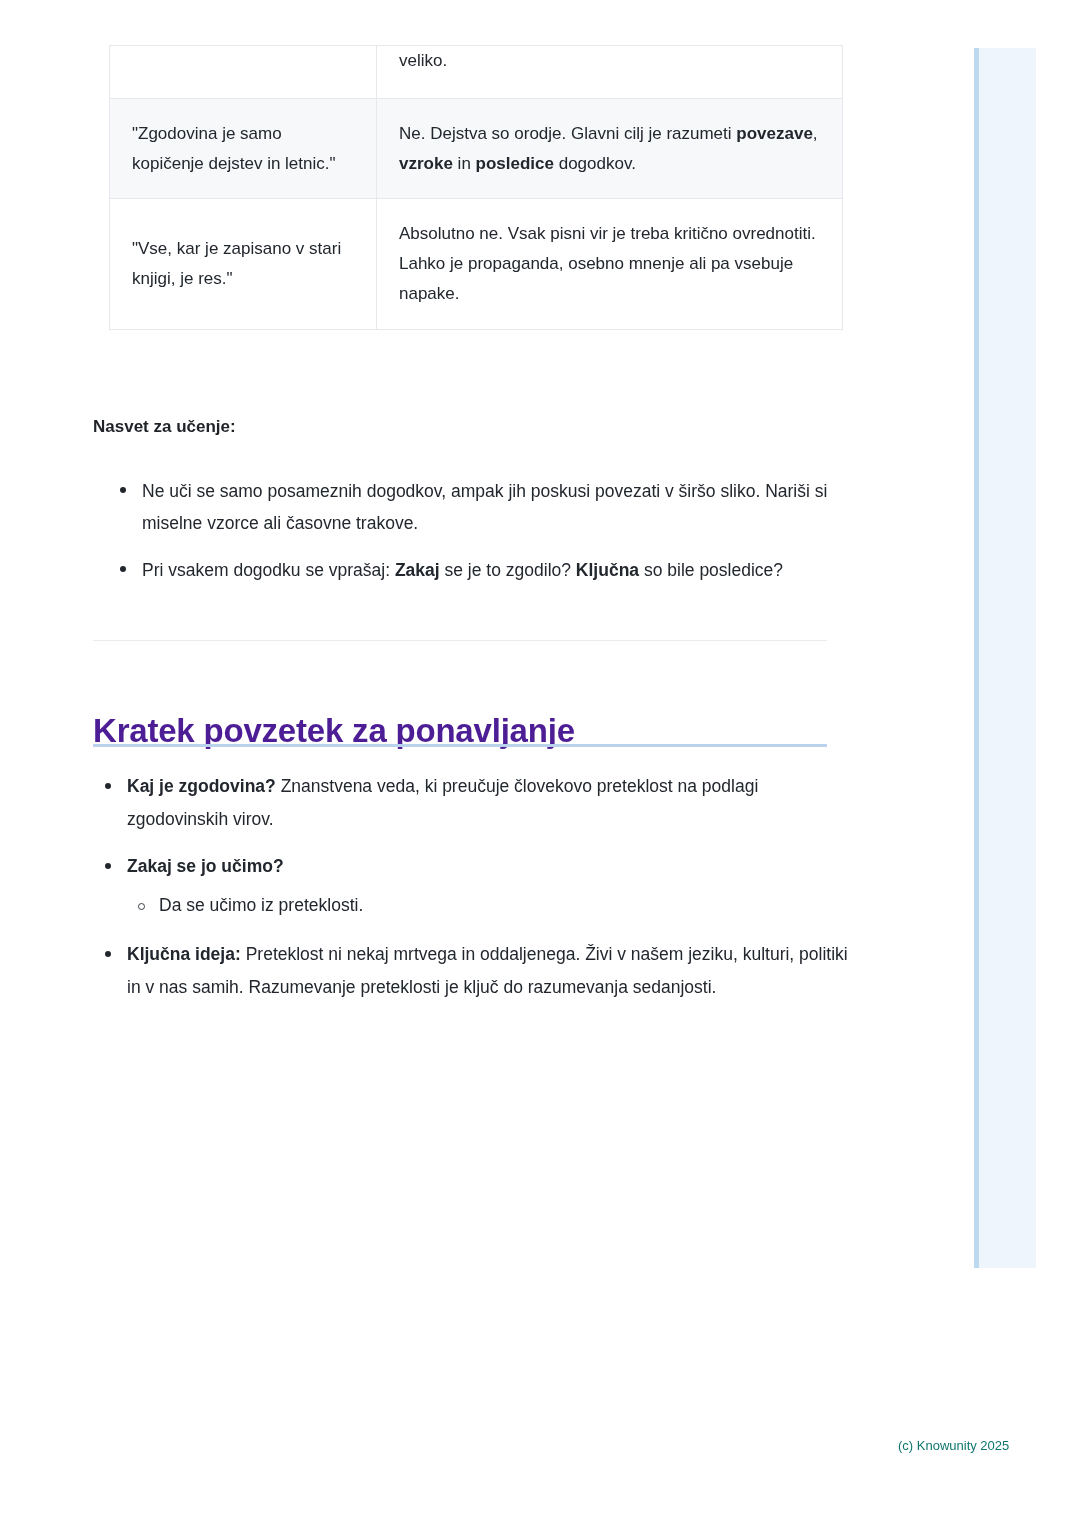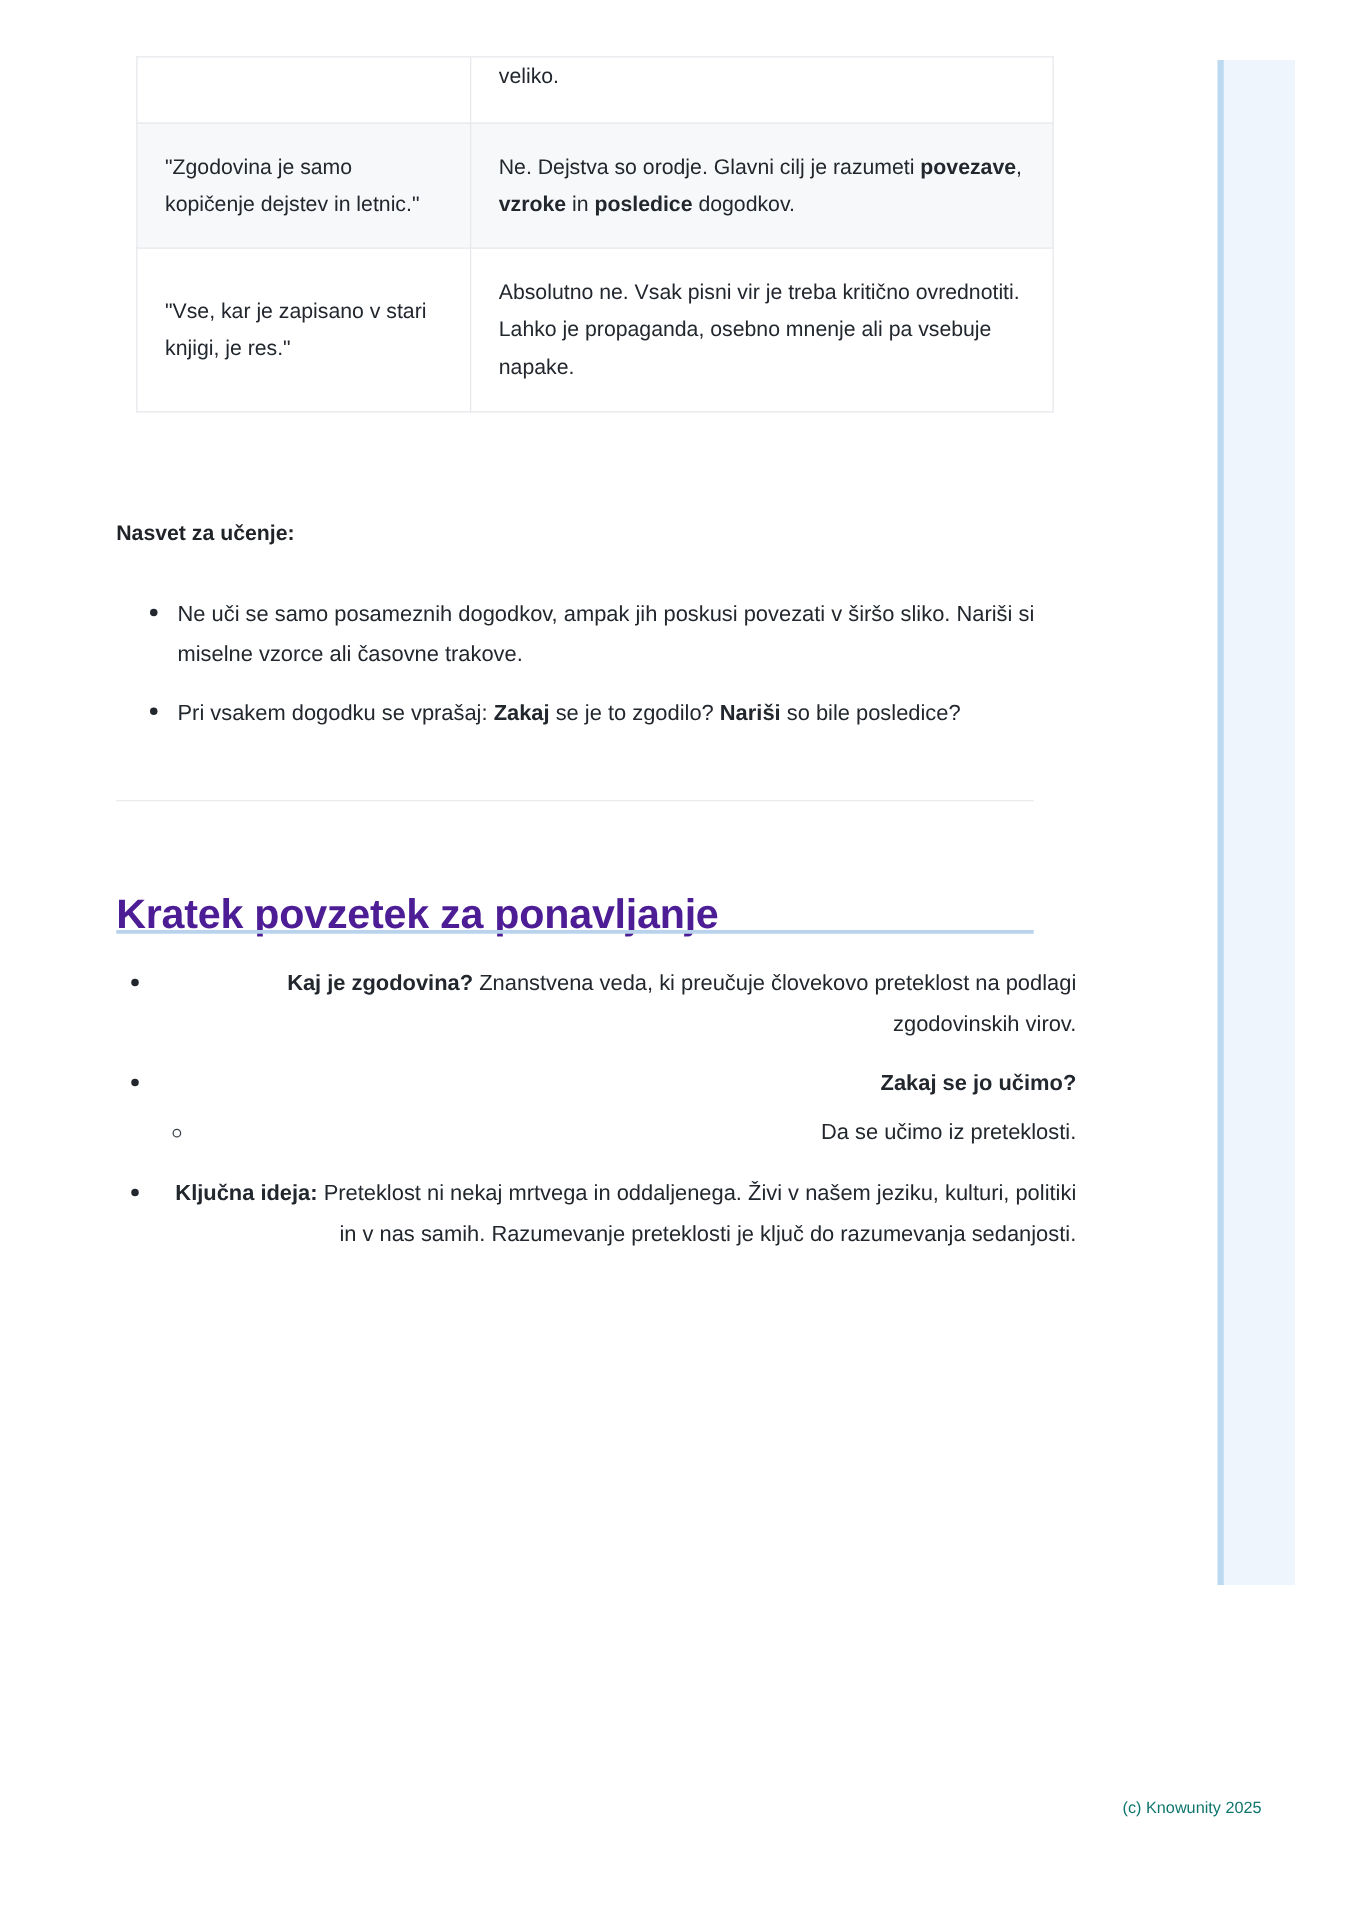--- a/index.html
+++ b/index.html
@@ -157,21 +157,20 @@
     margin: 0;
     padding: 0 0 0 34px;
     list-style: none;
     font-size: 17.5px;
   }
   .summary-list > li {
     position: relative;
     line-height: 1.88;
     margin-bottom: 14px;
     color: #22272e;
-    text-align: right;
   }
   .summary-list > li::before {
     content: "";
     position: absolute;
     left: -22px;
     top: 13px;
     width: 6px;
     height: 6px;
     border-radius: 50%;
     background: #22272e;
@@ -234,21 +233,21 @@
           <tr>
             <td class="col-q">"Vse, kar je zapisano v stari knjigi, je res."</td>
             <td class="col-a">Absolutno ne. Vsak pisni vir je treba kritično ovrednotiti. Lahko je propaganda, osebno mnenje ali pa vsebuje napake.</td>
           </tr>
         </tbody>
     </table>
 
     <div class="tip-title">Nasvet za učenje:</div>
     <ul class="tip-list">
         <li>Ne uči se samo posameznih dogodkov, ampak jih poskusi povezati v širšo sliko. Nariši si miselne vzorce ali časovne trakove.</li>
-        <li>Pri vsakem dogodku se vprašaj: <b>Zakaj</b> se je to zgodilo? <b>Nariši</b> so bile posledice?</li>
+        <li>Pri vsakem dogodku se vprašaj: <b>Zakaj</b> se je to zgodilo? <b>Ključna</b> so bile posledice?</li>
       </ul>
 
     <div class="section-divider"></div>
     <h2 class="section-heading">Kratek povzetek za ponavljanje</h2>
     <div class="heading-underline"></div>
 
     <ul class="summary-list">
         <li><span><b>Kaj je zgodovina?</b> Znanstvena veda, ki preučuje človekovo preteklost na podlagi zgodovinskih virov.</span></li>
         <li><span><b>Zakaj se jo učimo?</b></span><ul class="sub-list">
             <li>Da se učimo iz preteklosti.</li>

